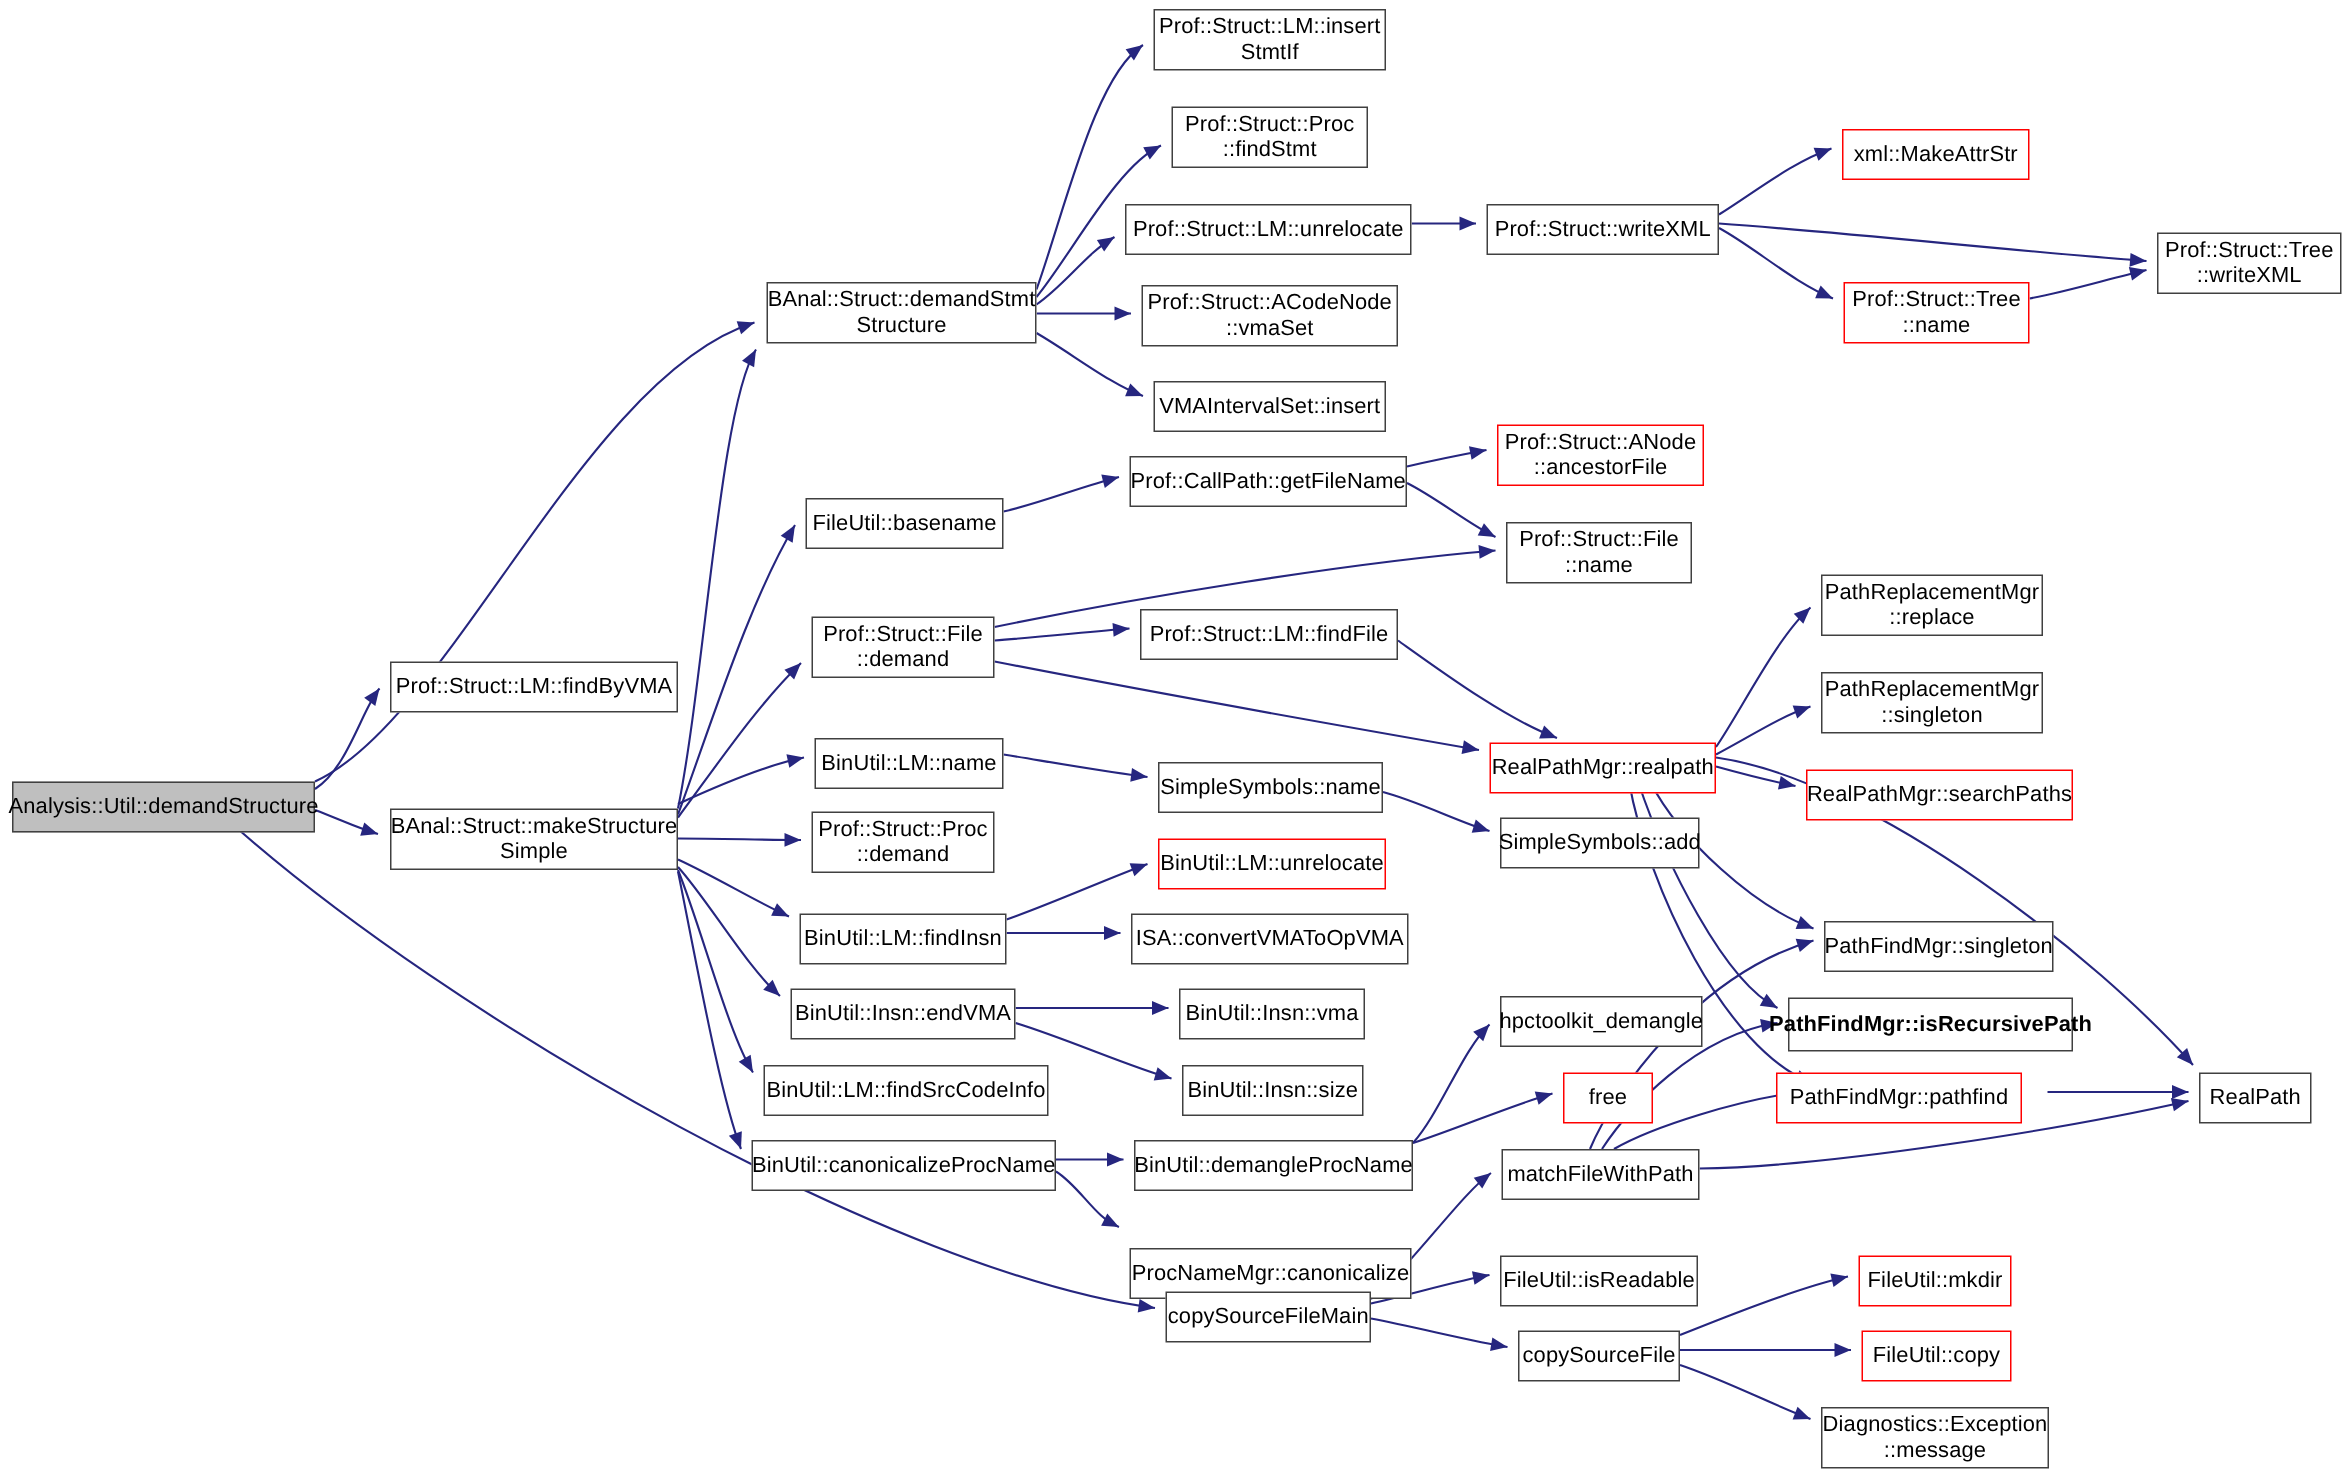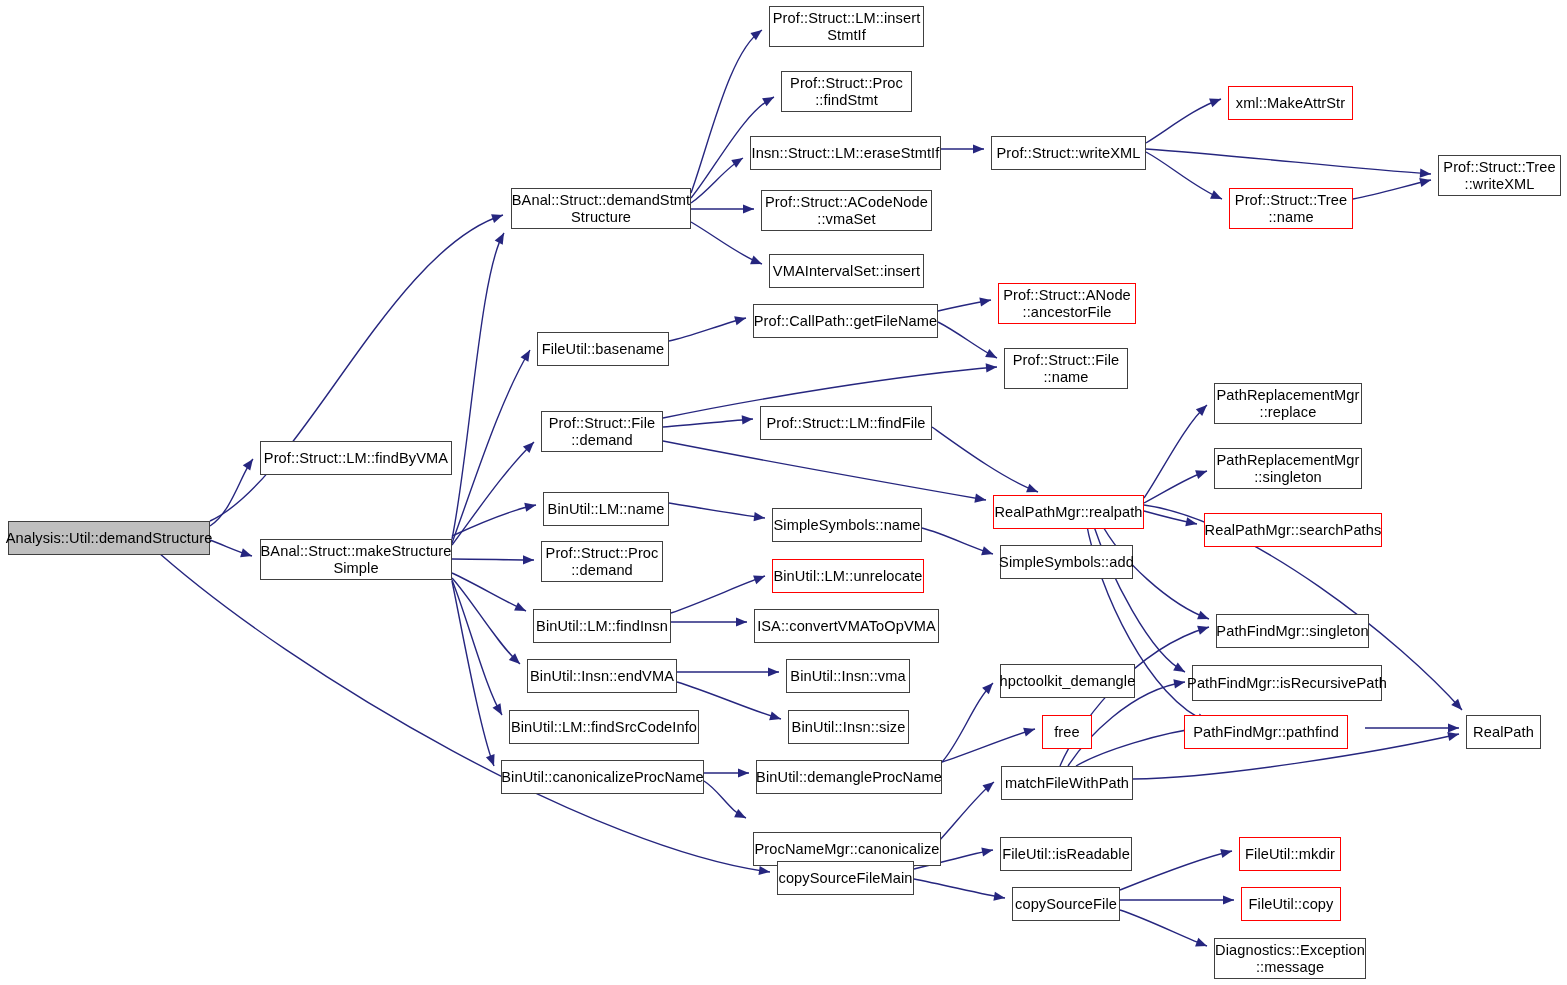--- a/index.html
+++ b/index.html
@@ -183,21 +183,21 @@
 <div class="node root" style="left: 8px; top: 521px; width: 202px; height: 24px;">Analysis::Util::demandStructure</div>
     <div class="node" style="left: 260px; top: 441px; width: 192px; height: 24px;">Prof::Struct::LM::findByVMA</div>
     <div class="node" style="left: 511px; top: 188px; width: 180px; height: 41px;">BAnal::Struct::demandStmt
 Structure</div>
     <div class="node" style="left: 260px; top: 539px; width: 192px; height: 41px;">BAnal::Struct::makeStructure
 Simple</div>
     <div class="node" style="left: 769px; top: 6px; width: 155px; height: 41px;">Prof::Struct::LM::insert
 StmtIf</div>
     <div class="node" style="left: 781px; top: 71px; width: 131px; height: 41px;">Prof::Struct::Proc
 ::findStmt</div>
-    <div class="node" style="left: 750px; top: 136px; width: 191px; height: 26px;">Insn::Struct::LM::eraseStmtIf</div>
+    <div class="node" style="left: 750px; top: 136px; width: 191px; height: 26px;">Prof::Struct::LM::unrelocate</div>
     <div class="node" style="left: 761px; top: 190px; width: 171px; height: 41px;">Prof::Struct::ACodeNode
 ::vmaSet</div>
     <div class="node" style="left: 769px; top: 254px; width: 155px; height: 26px;">VMAIntervalSet::insert</div>
     <div class="node" style="left: 991px; top: 136px; width: 155px; height: 26px;">Prof::Struct::writeXML</div>
     <div class="node red" style="left: 1228px; top: 86px; width: 125px; height: 26px;">xml::MakeAttrStr</div>
     <div class="node red" style="left: 1229px; top: 188px; width: 124px; height: 41px;">Prof::Struct::Tree
 ::name</div>
     <div class="node" style="left: 1438px; top: 155px; width: 123px; height: 41px;">Prof::Struct::Tree
 ::writeXML</div>
     <div class="node" style="left: 537px; top: 332px; width: 132px; height: 26px;">FileUtil::basename</div>
@@ -224,24 +224,24 @@
     <div class="node" style="left: 533px; top: 609px; width: 138px; height: 26px;">BinUtil::LM::findInsn</div>
     <div class="node" style="left: 754px; top: 609px; width: 185px; height: 26px;">ISA::convertVMAToOpVMA</div>
     <div class="node" style="left: 527px; top: 659px; width: 150px; height: 26px;">BinUtil::Insn::endVMA</div>
     <div class="node" style="left: 786px; top: 659px; width: 124px; height: 26px;">BinUtil::Insn::vma</div>
     <div class="node" style="left: 788px; top: 710px; width: 121px; height: 26px;">BinUtil::Insn::size</div>
     <div class="node" style="left: 509px; top: 710px; width: 190px; height: 26px;">BinUtil::LM::findSrcCodeInfo</div>
     <div class="node" style="left: 501px; top: 760px; width: 203px; height: 26px;">BinUtil::canonicalizeProcName</div>
     <div class="node" style="left: 756px; top: 760px; width: 186px; height: 26px;">BinUtil::demangleProcName</div>
     <div class="node" style="left: 753px; top: 811px; width: 188px; height: 26px; margin-top: 21px;">ProcNameMgr::canonicalize</div>
     <div class="node" style="left: 1000px; top: 664px; width: 135px; height: 26px;">hpctoolkit_demangle</div>
-    <div class="node red" style="left: 1042px; top: 715px; width: 50px; height: 26px;">free</div>
+    <div class="node red" style="left: 1042px; top: 715px; width: 60px; height: 26px;">free</div>
     <div class="node" style="left: 1001px; top: 766px; width: 132px; height: 26px;">matchFileWithPath</div>
     <div class="node" style="left: 1216px; top: 614px; width: 153px; height: 26px;">PathFindMgr::singleton</div>
-    <div class="node" style="left: 1192px; top: 665px; width: 190px; height: 36px;">PathFindMgr::isRecursivePath</div>
+    <div class="node" style="left: 1192px; top: 665px; width: 190px; height: 36px; font-weight: bold;">PathFindMgr::isRecursivePath</div>
     <div class="node red" style="left: 1184px; top: 715px; width: 164px; height: 26px;">PathFindMgr::pathfind</div>
     <div class="node" style="left: 1466px; top: 715px; width: 75px; height: 26px;">RealPath</div>
     <div class="node" style="left: 777px; top: 861px; width: 137px; height: 26px;">copySourceFileMain</div>
     <div class="node" style="left: 1000px; top: 837px; width: 132px; height: 26px;">FileUtil::isReadable</div>
     <div class="node" style="left: 1012px; top: 887px; width: 108px; height: 26px;">copySourceFile</div>
     <div class="node red" style="left: 1239px; top: 837px; width: 102px; height: 26px;">FileUtil::mkdir</div>
     <div class="node red" style="left: 1241px; top: 887px; width: 100px; height: 26px;">FileUtil::copy</div>
     <div class="node" style="left: 1214px; top: 938px; width: 152px; height: 41px;">Diagnostics::Exception
 ::message</div>
   </div>

